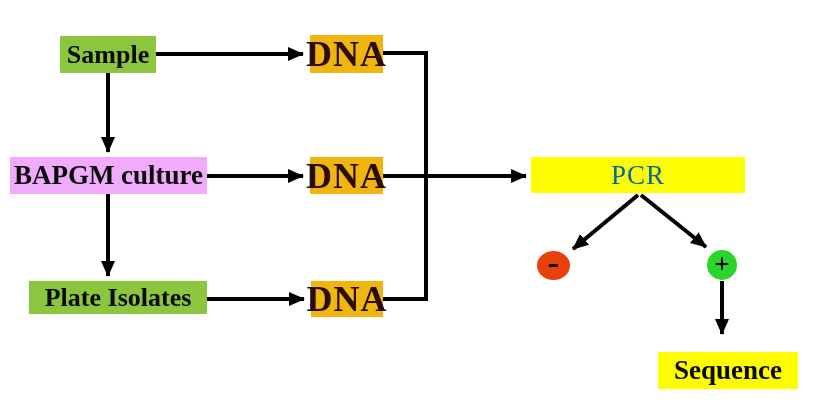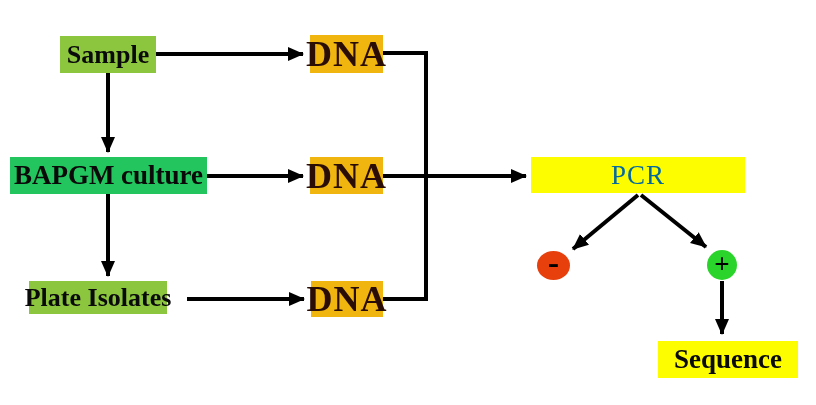--- a/index.html
+++ b/index.html
@@ -22,27 +22,27 @@
     align-items: center;
     justify-content: center;
     font-family: Liberation Serif, serif;
     font-weight: 700;
     color: #000;
     box-sizing: border-box;
     white-space: nowrap;
   }
   .node-sample   { left: 60px;  top: 36px;  width: 96px;  height: 37px; font-size: 26px; }
   .node-bapgm    { left: 10px;  top: 157px; width: 197px; height: 37px; font-size: 27px; }
-  .node-plate    { left: 29px;  top: 281px; width: 138px; height: 33px; font-size: 26px; }
+  .node-plate    { left: 29px;  top: 281px; width: 178px; height: 33px; font-size: 26px; }
   .node-dna      { letter-spacing: 1px; font-size: 36px; }
   .node-dna-top    { left: 310px; top: 35px;  width: 73px; height: 38px; }
   .node-dna-mid    { left: 310px; top: 157px; width: 73px; height: 37px; }
   .node-dna-bottom { left: 311px; top: 281px; width: 72px; height: 36px; }
   .node-pcr      { left: 531px; top: 157px; width: 214px; height: 36px; font-size: 27px; font-weight: 400; letter-spacing: 1px; }
-  .node-sequence { left: 658px; top: 341px; width: 140px; height: 37px; font-size: 27px; }
+  .node-sequence { left: 658px; top: 352px; width: 140px; height: 37px; font-size: 27px; }
   .result-circle {
     border-radius: 50%;
     font-weight: 900;
     line-height: 1;
   }
   .node-negative { left: 537px; top: 251px; width: 33px; height: 29px; font-size: 34px; padding-bottom: 6px; }
   .node-positive { left: 707px; top: 250px; width: 30px; height: 30px; font-size: 27px; padding-bottom: 2px; }
 </style>
 </head>
 <body>
@@ -74,21 +74,21 @@
 
     <line x1="638" y1="195" x2="573" y2="249" stroke="#000" stroke-width="4" marker-end="url(#ah)"></line>
 
     <line x1="641" y1="195" x2="706" y2="247" stroke="#000" stroke-width="4" marker-end="url(#ah)"></line>
 
     <line x1="722" y1="281" x2="722" y2="334" stroke="#000" stroke-width="4" marker-end="url(#ah)"></line>
   </svg>
 
   <div class="node node-sample" style="background-color: rgb(140, 198, 62); color: rgb(10, 10, 10);">Sample</div>
 
-  <div class="node node-bapgm" style="background-color: #22c55e; color: rgb(10, 10, 10);">BAPGM culture</div>
+  <div class="node node-bapgm" style="background-color: #f0abfc; color: rgb(10, 10, 10);">BAPGM culture</div>
 
   <div class="node node-plate" style="background-color: rgb(140, 198, 62); color: rgb(10, 10, 10);">Plate Isolates</div>
 
   <div class="node node-dna node-dna-top" style="background-color: rgb(240, 181, 14); color: rgb(42, 13, 5);">DNA</div>
 
   <div class="node node-dna node-dna-mid" style="background-color: rgb(240, 181, 14); color: rgb(42, 13, 5);">DNA</div>
 
   <div class="node node-dna node-dna-bottom" style="background-color: rgb(240, 181, 14); color: rgb(42, 13, 5);">DNA</div>
 
   <div class="node node-pcr" style="background-color: rgb(253, 253, 0); color: #0369a1;">PCR</div>

